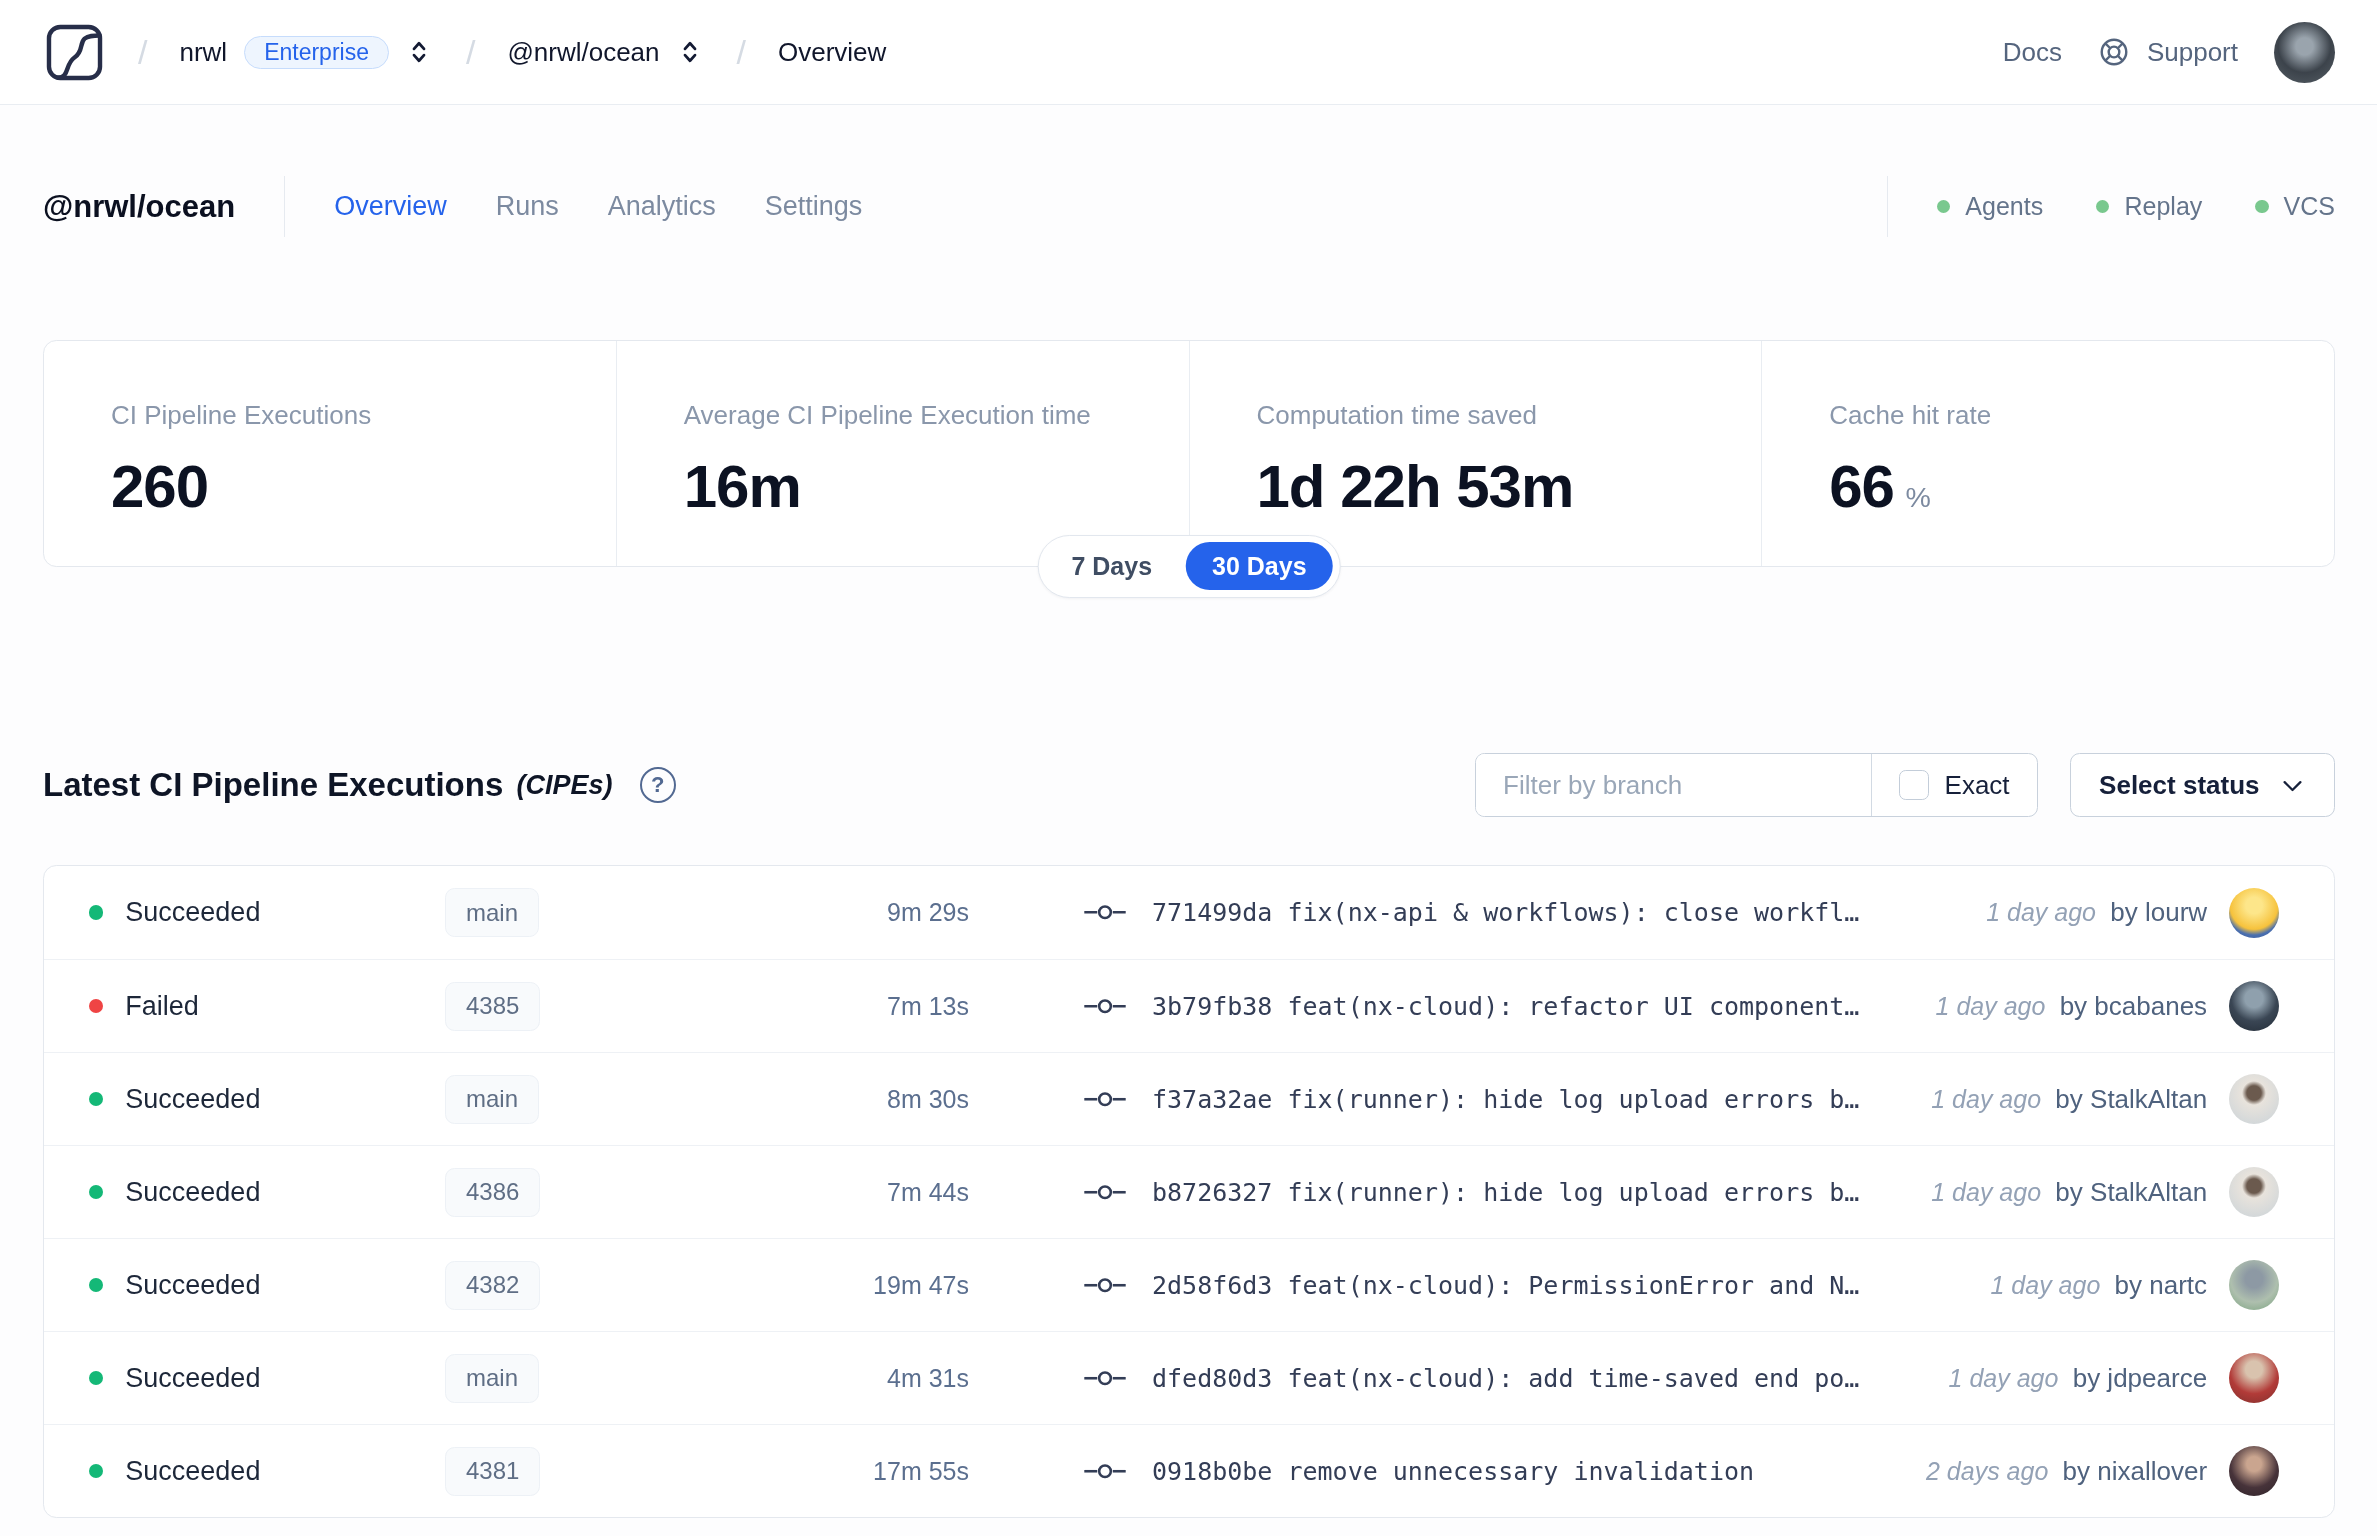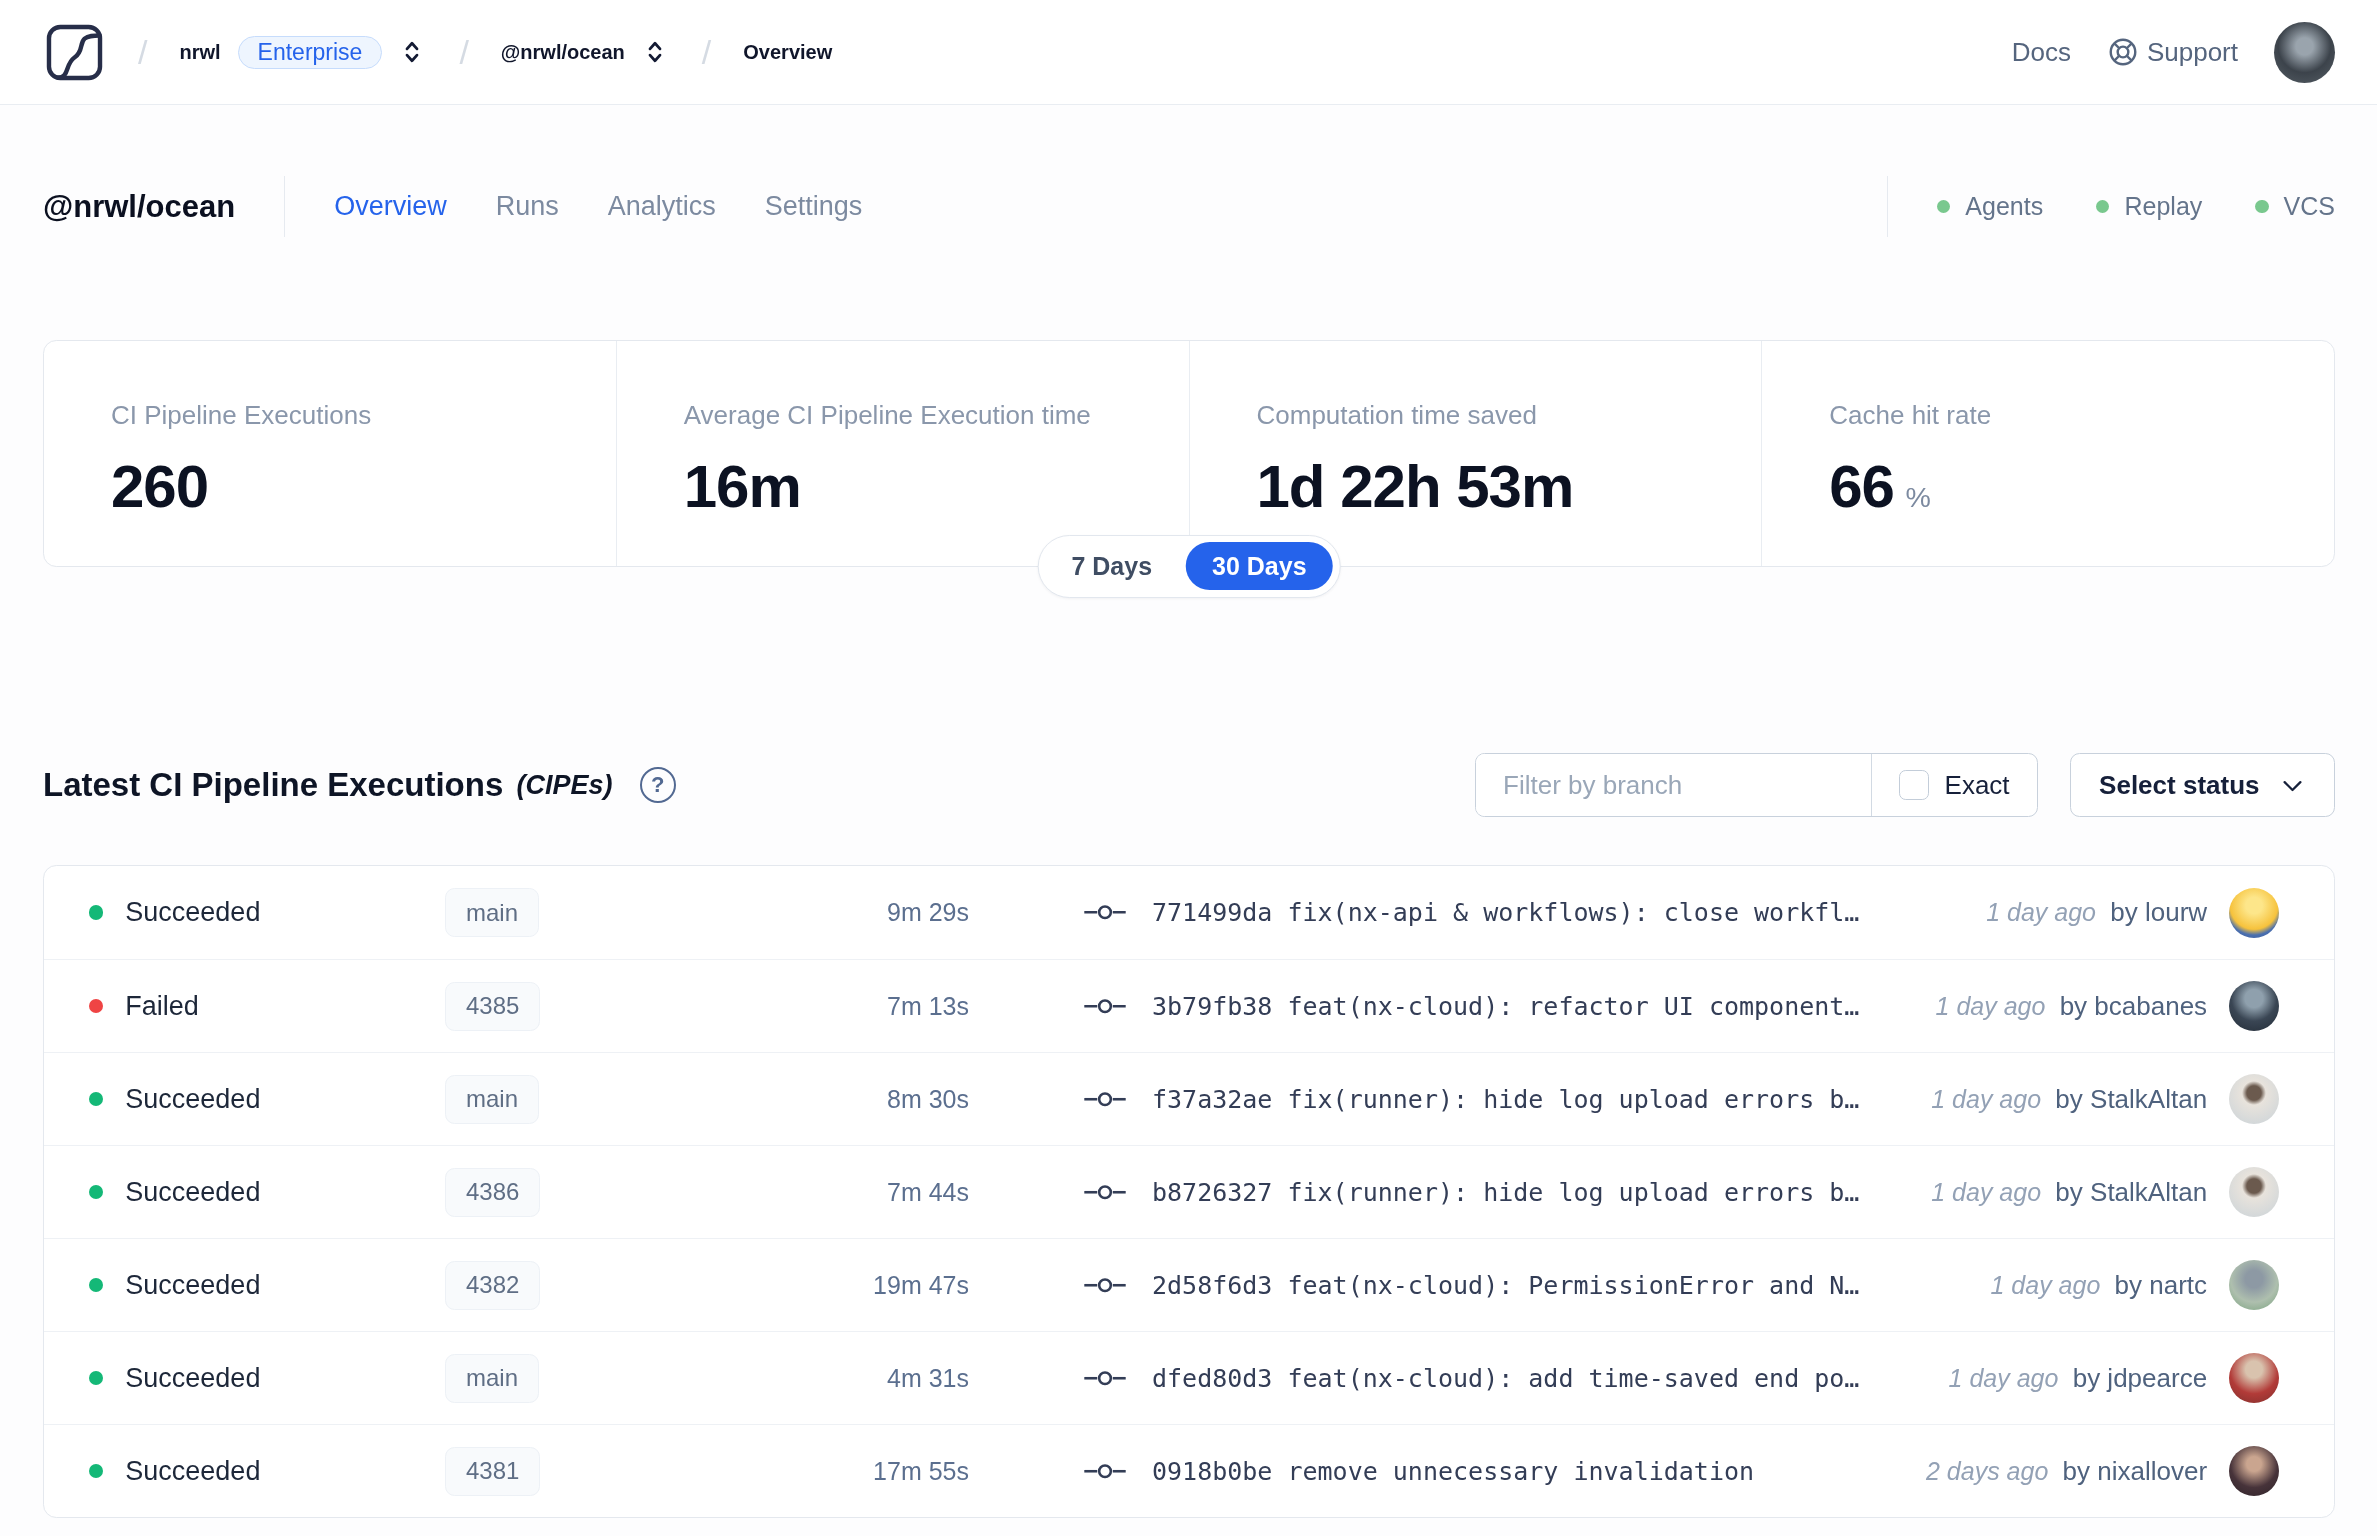--- a/index.html
+++ b/index.html
@@ -5,27 +5,27 @@
   * { margin:0; padding:0; box-sizing:border-box; }
   html,body { width:2378px; height:1537px; overflow:hidden; background:#fdfdfe;
     font-family:"Liberation Sans","DejaVu Sans",sans-serif; color:#10162b; }
 
   
   .topnav { height:105px; background:#fff; border-bottom:1px solid #e9edf2;
     display:flex; align-items:center; padding:0 43px; }
   .topnav-left { display:flex; align-items:center; }
   .logo { width:63px; height:63px; display:block; color:#272e49; }
   .crumb-sep { color:#d5dbe3; font-size:34px; font-weight:300; margin:0 32px; }
-  .crumb-name { font-size:20px; font-weight:700; color:#10162b; }
+  .crumb-name { font-size:26px; font-weight:400; color:#10162b; }
   .badge-enterprise { margin-left:17px; font-size:23px; font-weight:500; color:#2563eb;
     background:#eef5fe; border:1px solid #c6dcfc; border-radius:23px; padding:2px 19px; cursor:pointer; }
   .updown { width:30px; height:30px; margin-left:15px; color:#131a33; cursor:pointer; }
   .topnav-right { margin-left:auto; display:flex; align-items:center; gap:36px; }
   .navlink { font-size:26px; font-weight:500; color:#55657e; cursor:pointer; }
-  .support { display:flex; align-items:center; gap:8px; cursor:pointer; }
+  .support { display:flex; align-items:center; gap:17px; cursor:pointer; }
   .support svg { width:32px; height:32px; color:#55657e; }
   .avatar-top { width:61px; height:61px; border-radius:50%; cursor:pointer; }
 
   
   .wsbar { display:flex; align-items:center; padding:0 43px; margin-top:68px; height:67px; }
   .ws-title { font-size:31px; font-weight:700; color:#0b1020; }
   .vdiv { width:1px; height:61px; background:#e6eaf0; margin:0 49px; }
   .tabs { display:flex; align-items:center; gap:49px; }
   .tab { font-size:27px; font-weight:500; color:#7c8aa0; cursor:pointer; }
   .tab.active { color:#2563eb; }

